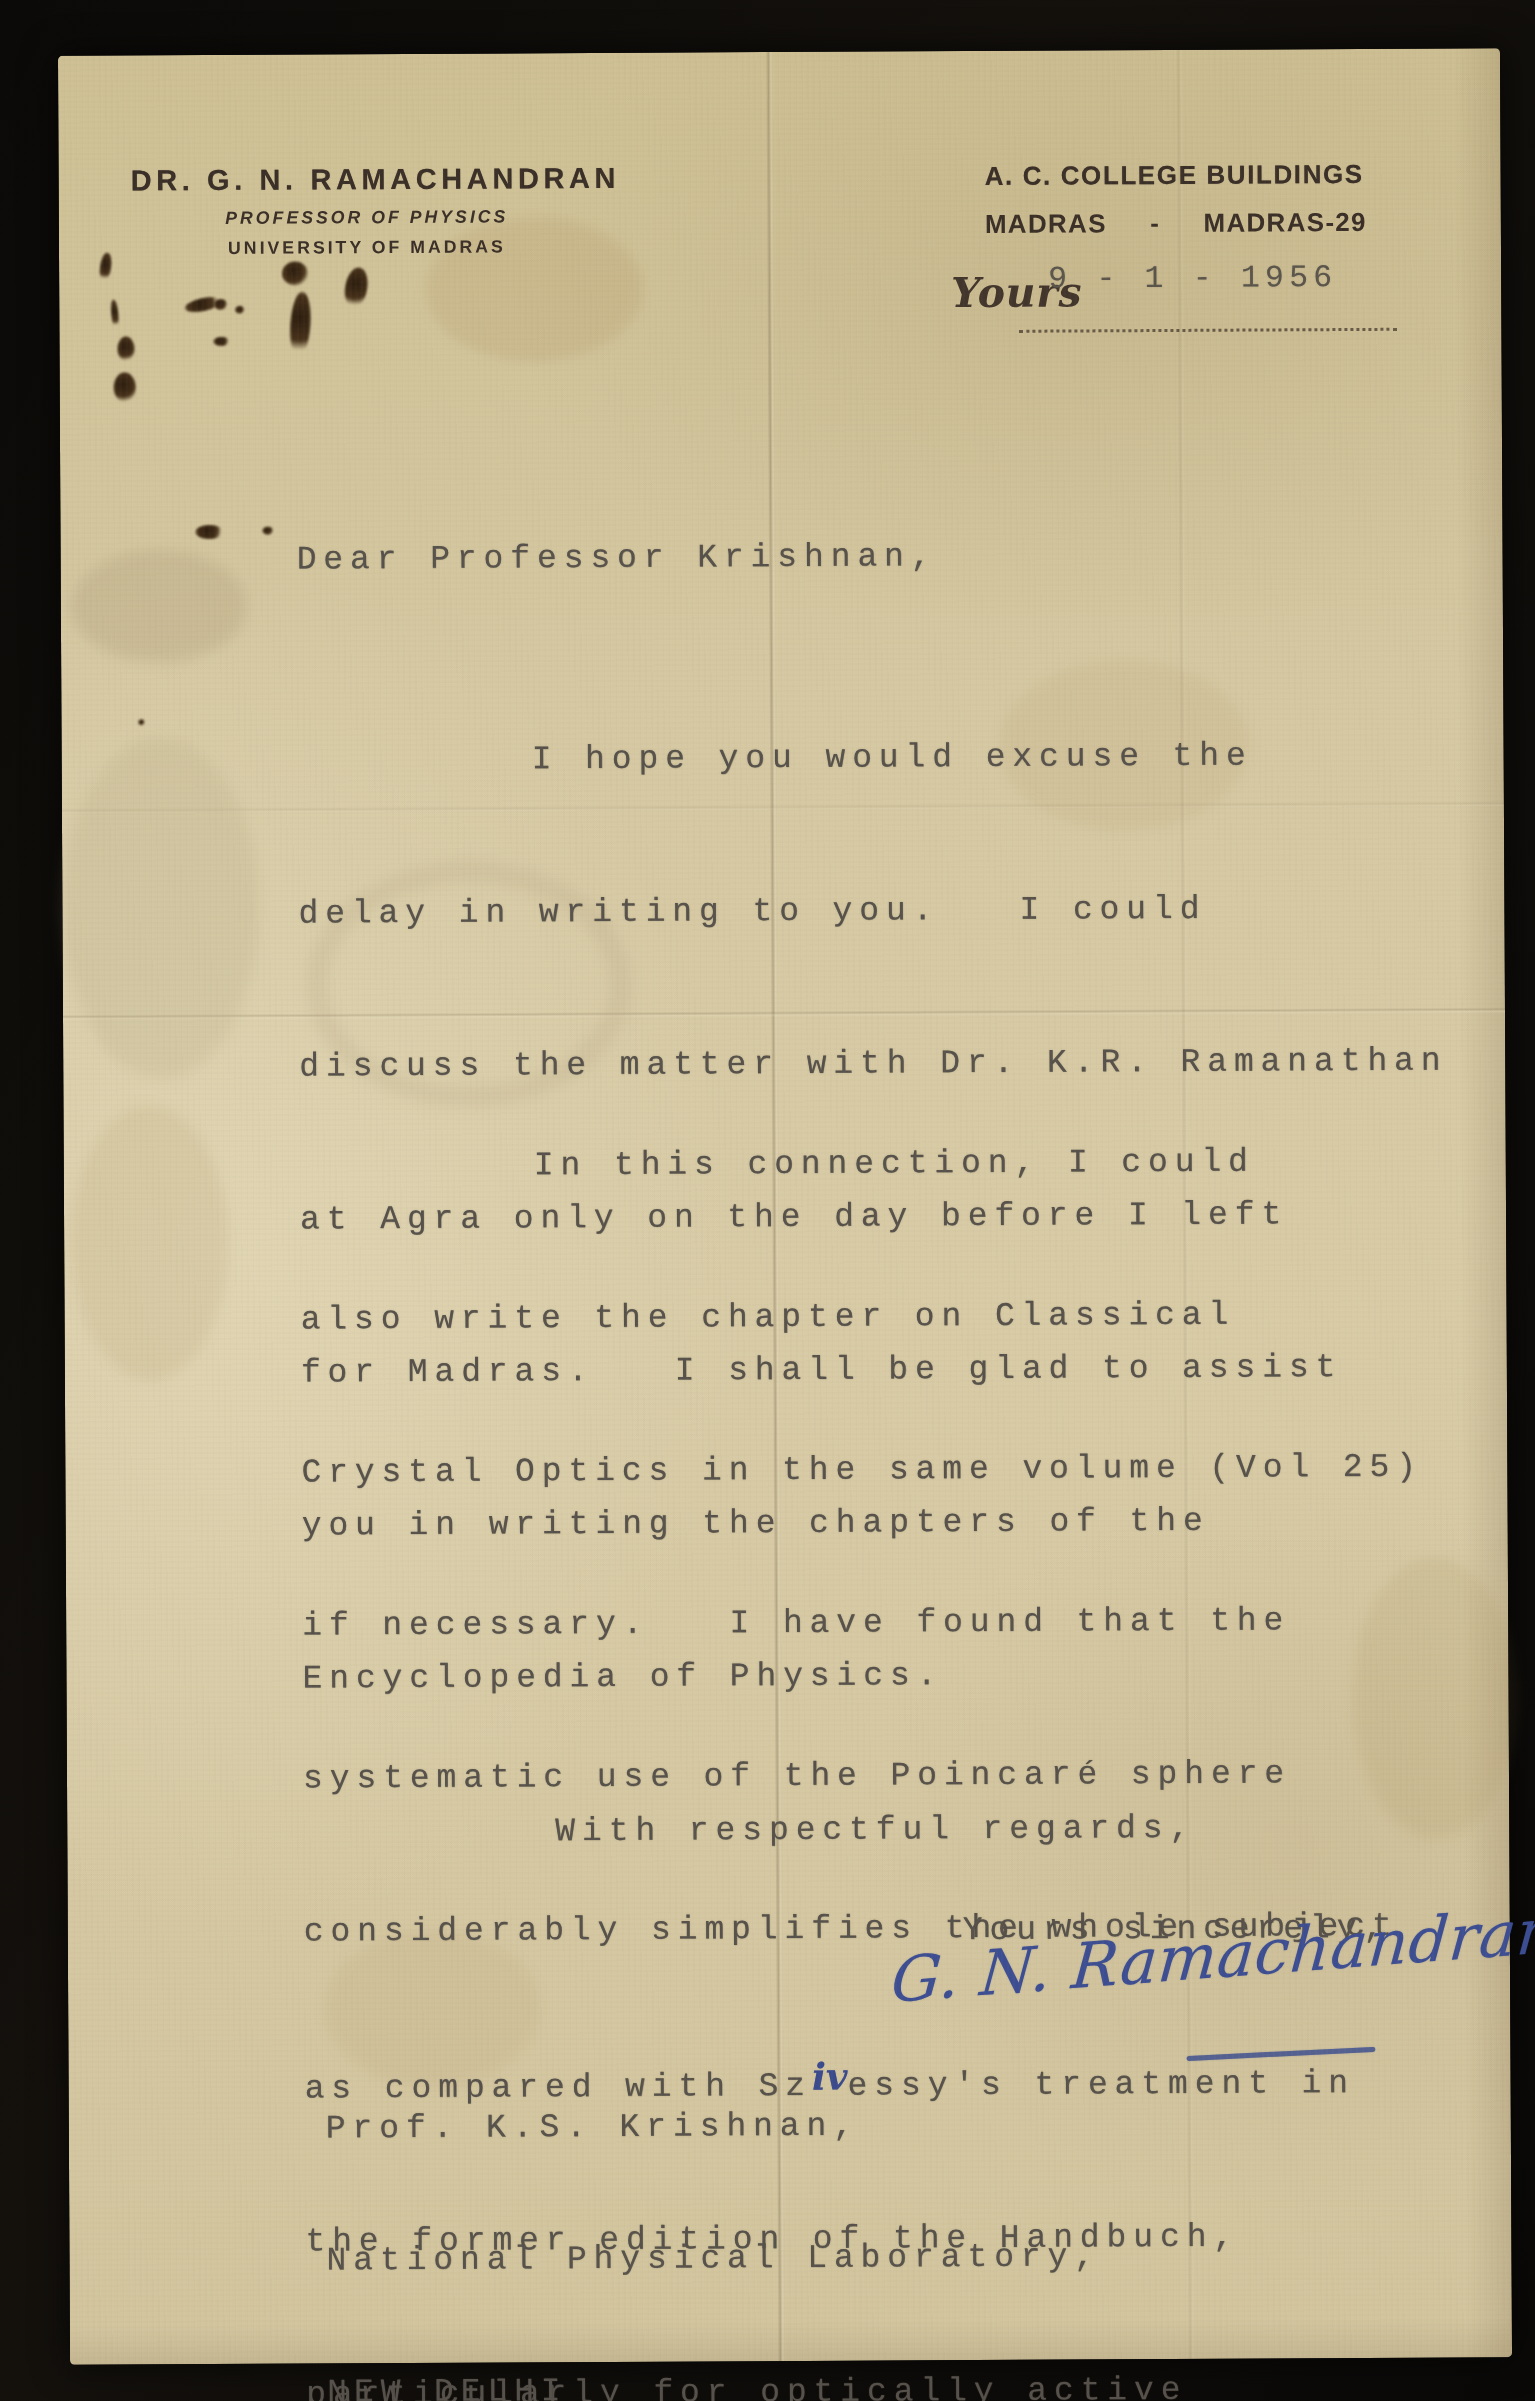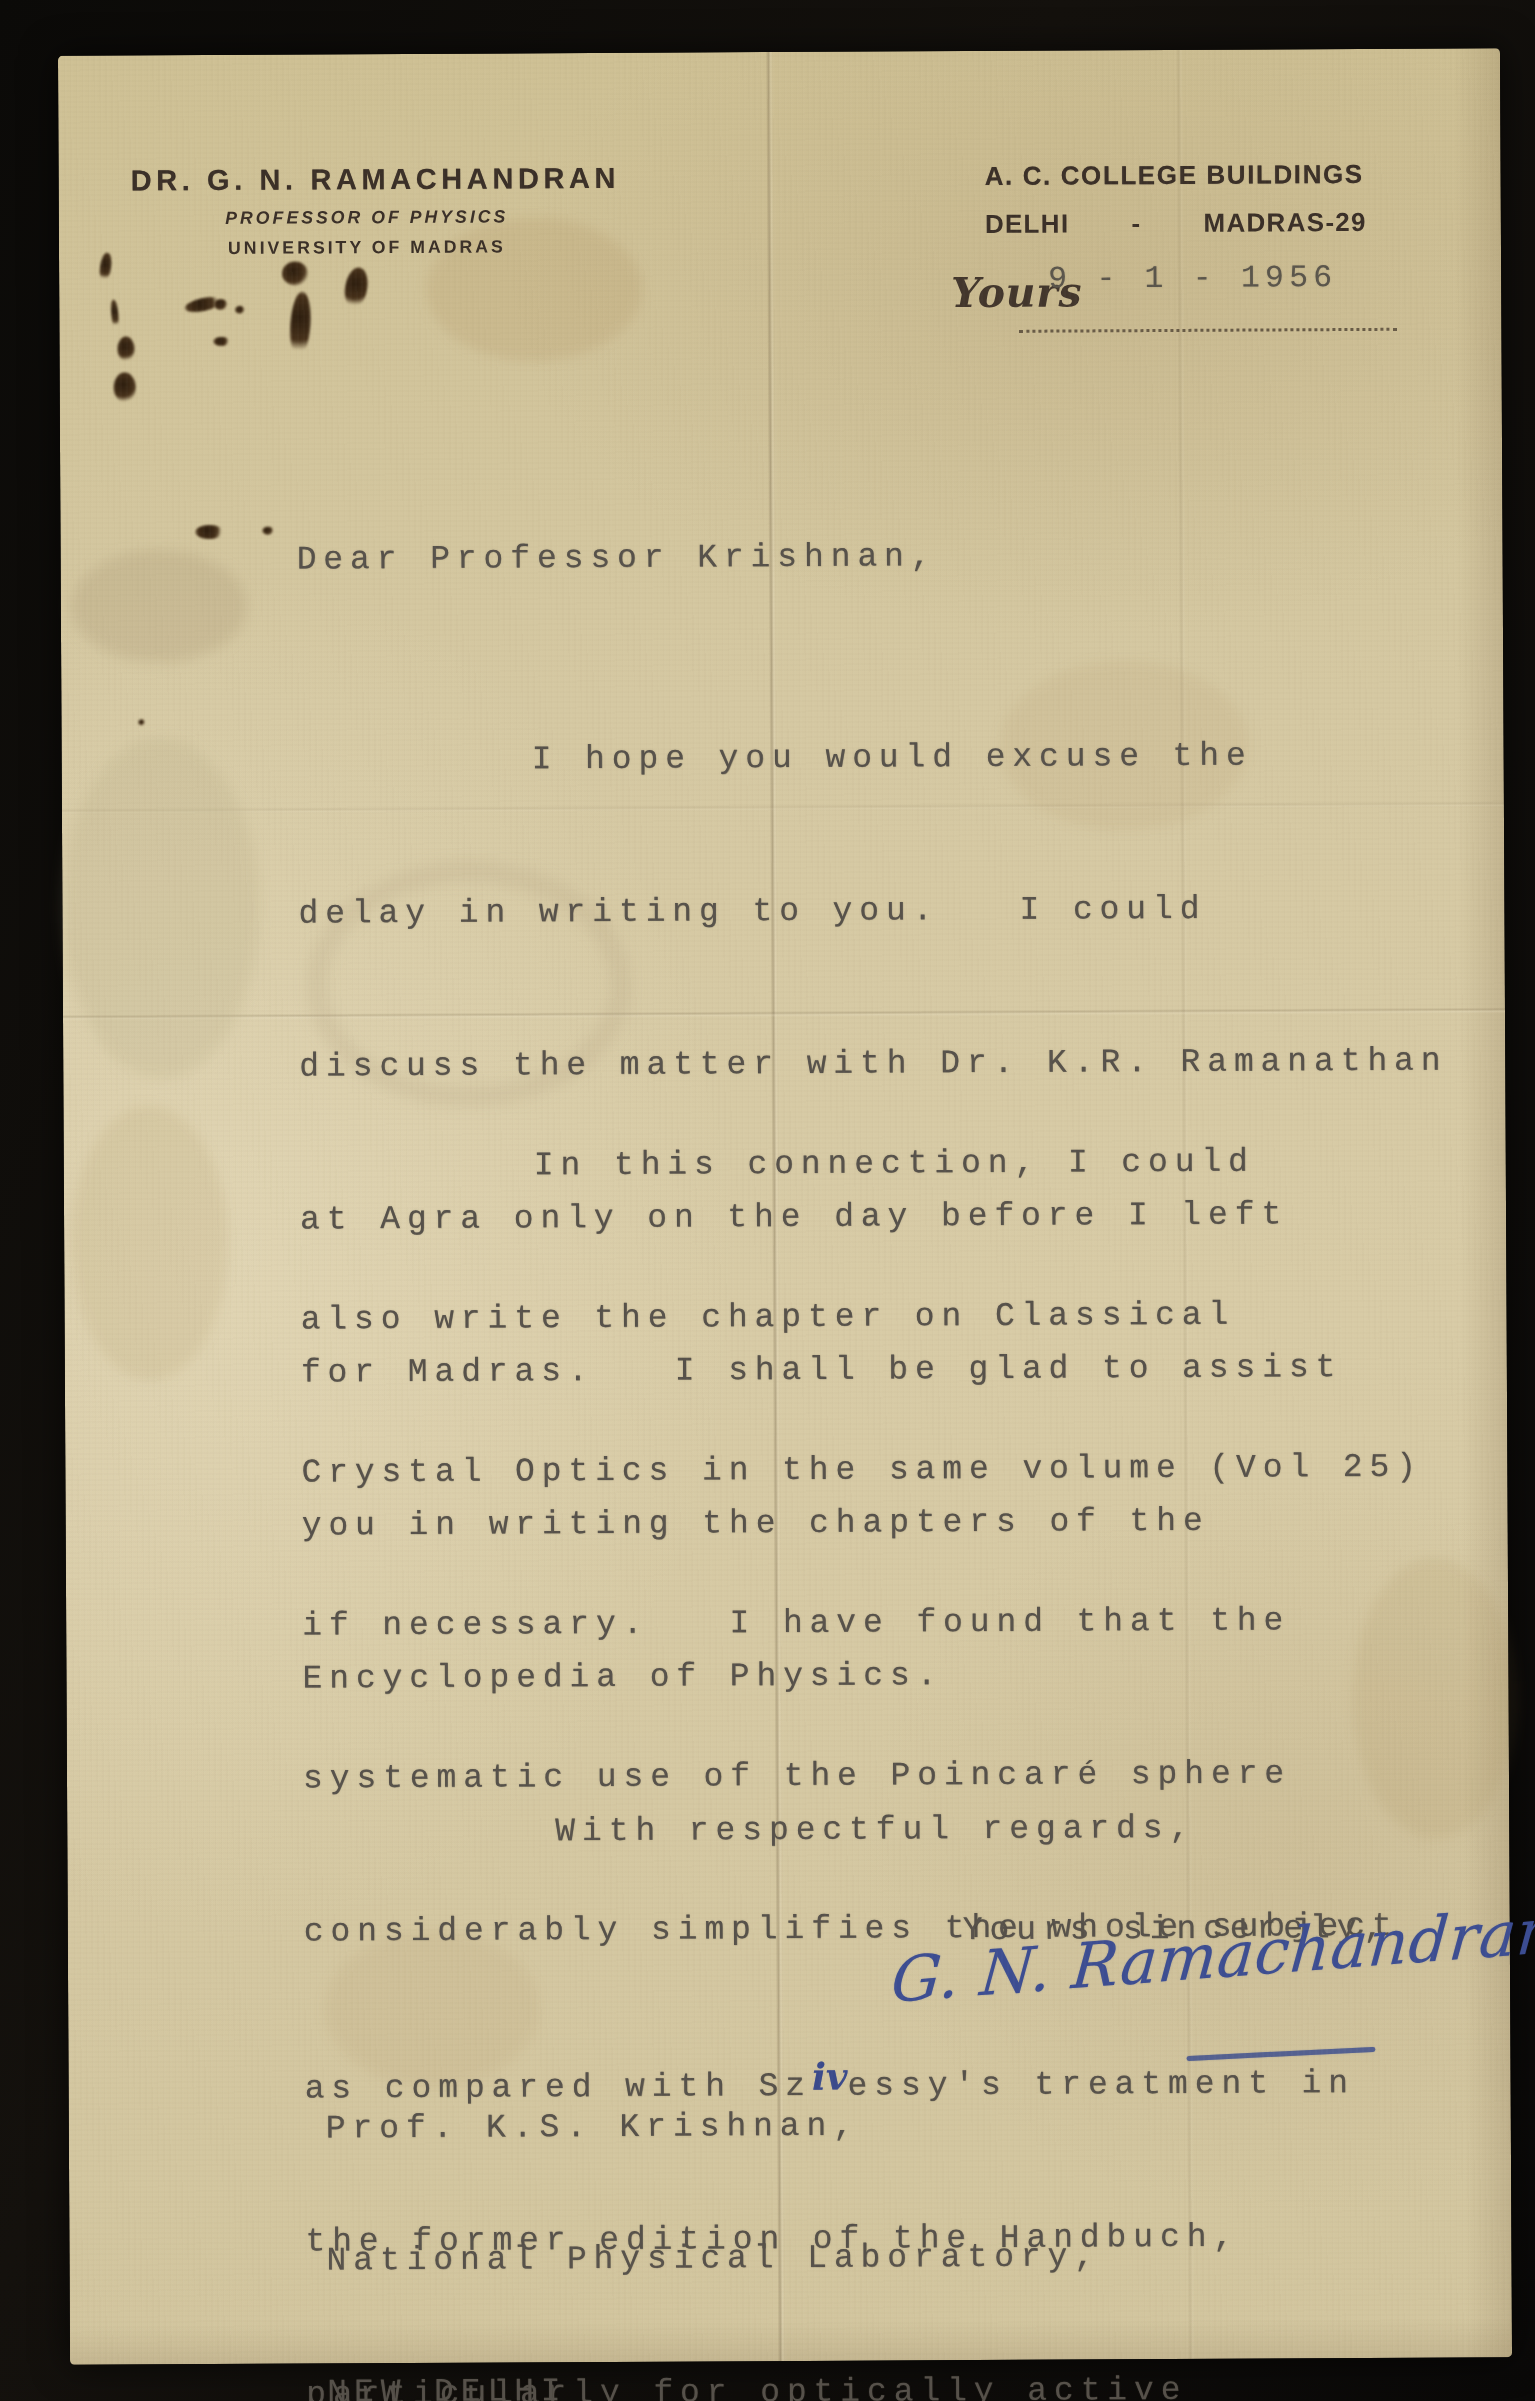--- a/index.html
+++ b/index.html
@@ -98,21 +98,21 @@
     <div class="blot" style="left:77px;top:664px;width:5.9px;height:5.9px;"></div>
 
     <div class="abs lh-left">
       <div class="lh-name">DR. G. N. RAMACHANDRAN</div>
       <div class="lh-title">PROFESSOR OF PHYSICS</div>
       <div class="lh-univ">UNIVERSITY OF MADRAS</div>
     </div>
     <div class="abs lh-right">
       <div class="lh-addr1">A. C. COLLEGE BUILDINGS</div>
       <div class="lh-addr2">
-        <span>DELHI</span>
+        <span>MADRAS</span>
         <span>-</span>
         <span>MADRAS-29</span>
       </div>
     </div>
     <div class="abs date-row">
       <span class="date-label">Yours</span>
       <span class="date-dots"></span>
       <span class="date-value">9 - 1 - 1956</span>
     </div>
 

